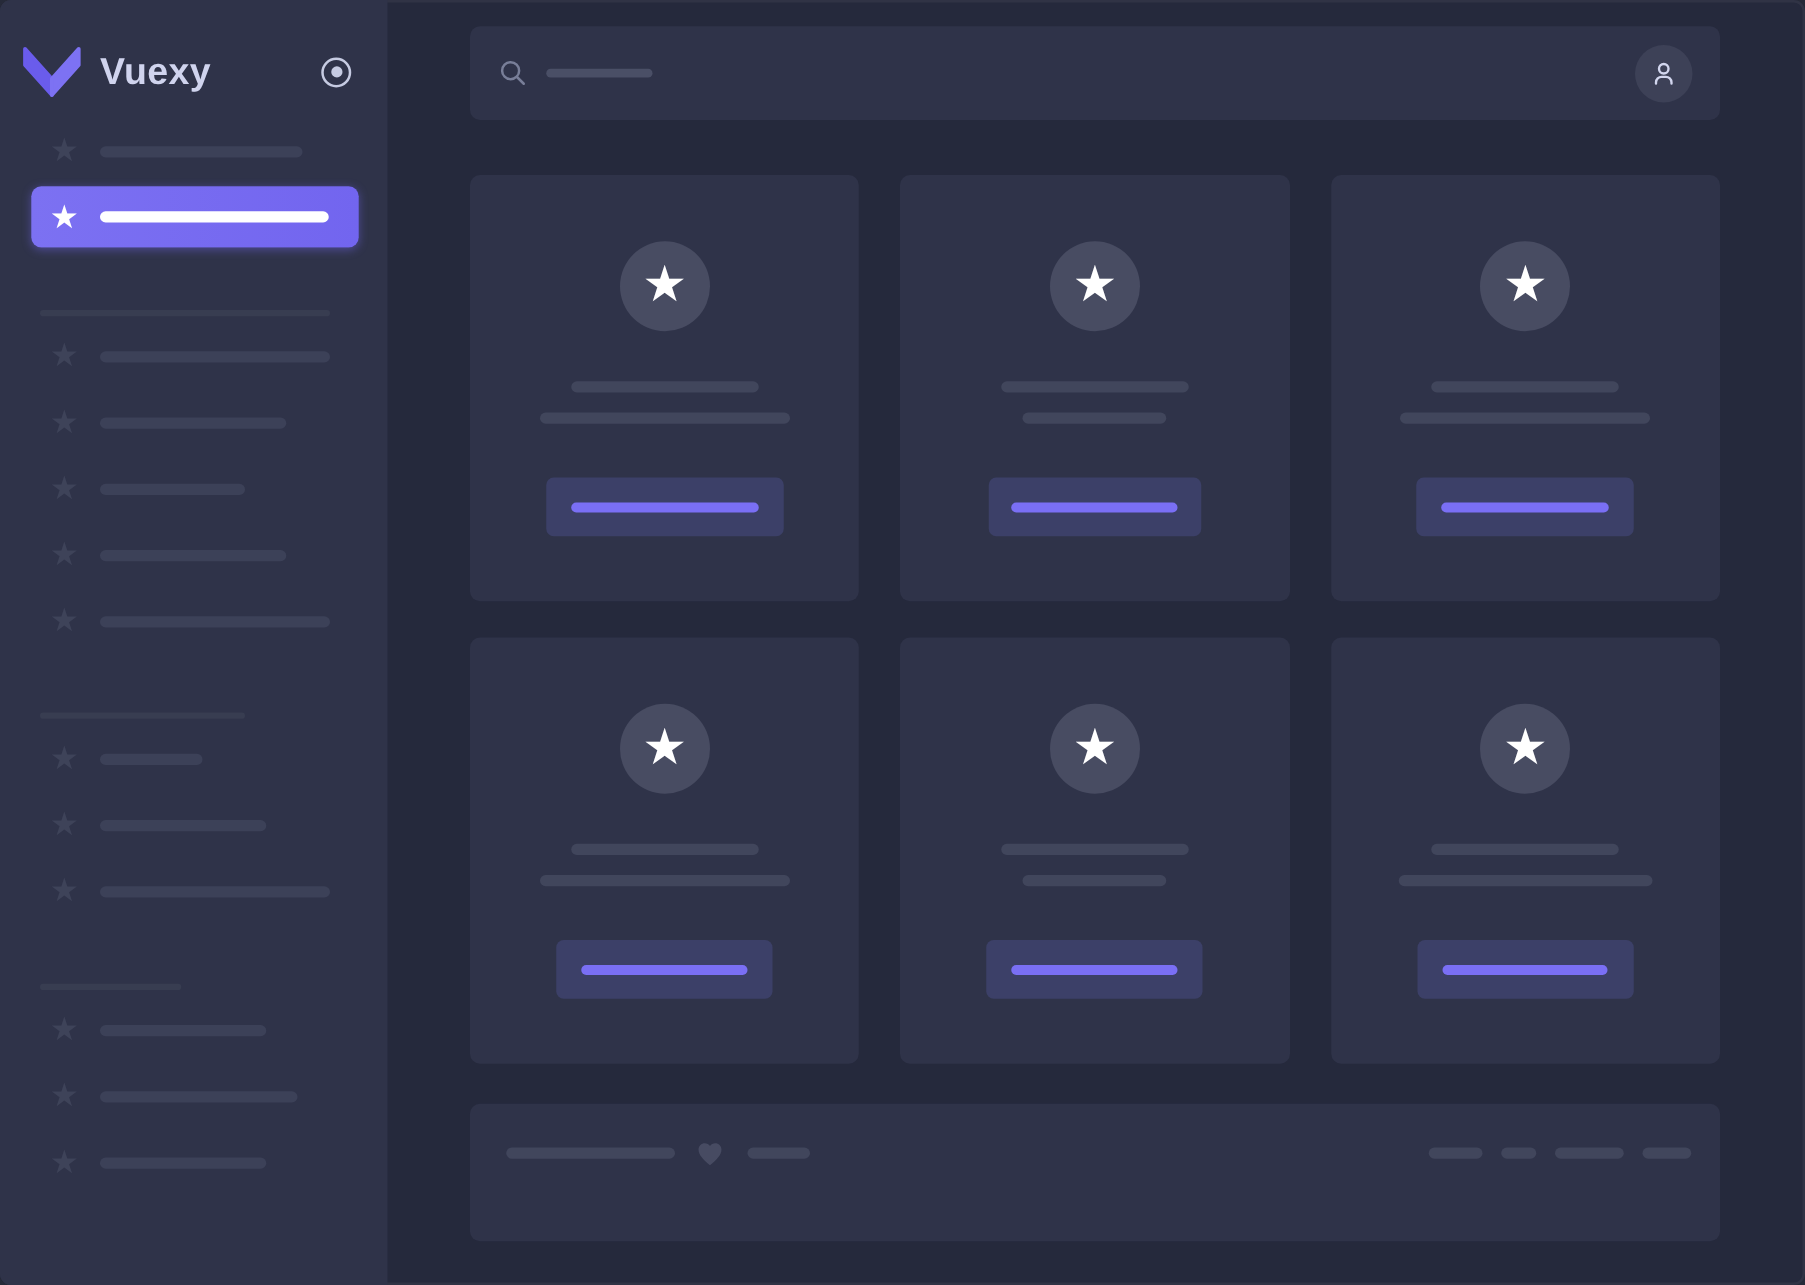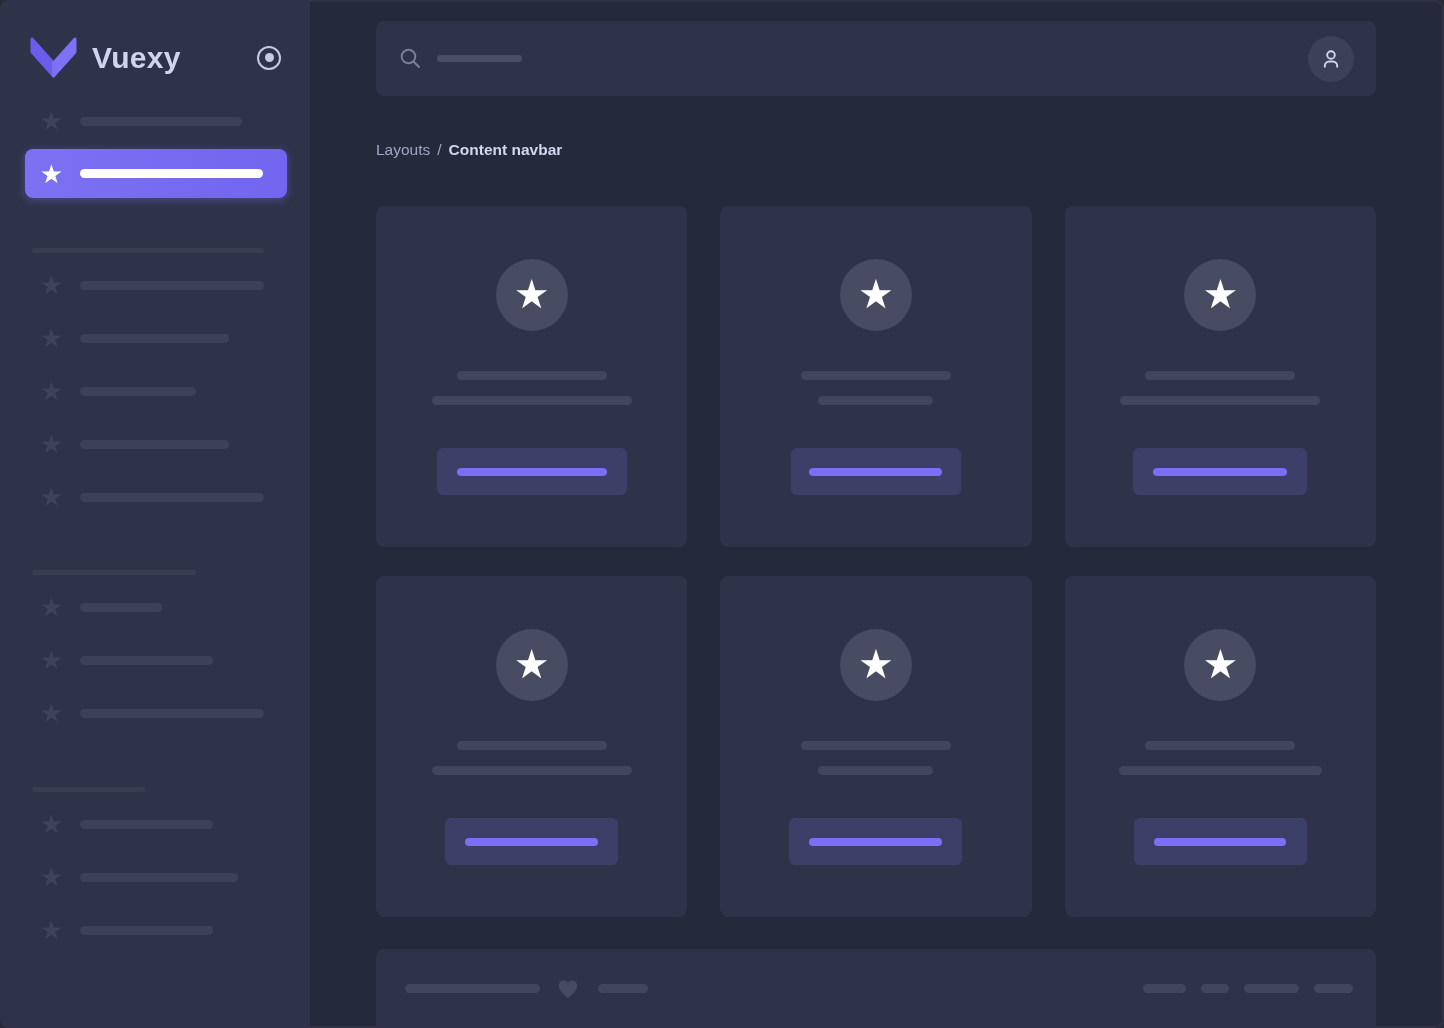--- a/index.html
+++ b/index.html
@@ -14,21 +14,21 @@
     background:#25293C; border-radius:9px; overflow:hidden;
     box-shadow: inset 0 0 0 2px rgba(255,255,255,0.05);
   }
 
   
   .sidebar {
     position:absolute; left:0; top:0; bottom:0; width:310px;
     background:#2F3349;
   }
   .sb-header {
-    position:absolute; left:30px; right:29px; top:37px; height:41px;
+    position:absolute; left:18px; right:29px; top:37px; height:41px;
     display:flex; align-items:center;
   }
   .sb-title {
     font-size:30px; font-weight:700; color:#D0D4EE;
     margin-left:15px; letter-spacing:.3px;
   }
   .pin {
     margin-left:auto; width:24px; height:24px;
     border:2px solid #C6CBE2; border-radius:50%;
     display:flex; align-items:center; justify-content:center;
@@ -211,23 +211,20 @@
         <span class="search-bar" style="width: 85px;"></span>
       </div>
       <div class="avatar">
         <svg width="26" height="26" viewBox="0 0 26 26">
           <circle cx="13" cy="9" r="3.8" fill="none" stroke="#D2D6EE" stroke-width="1.9"></circle>
           <path d="M6.8 20.8 V20 C6.8 17.4 8.9 15.5 11.3 15.5 H14.7 C17.1 15.5 19.2 17.4 19.2 20 V20.8" fill="none" stroke="#D2D6EE" stroke-width="1.9" stroke-linecap="round"></path>
         </svg>
       </div>
     </div>
 
-    <div class="breadcrumb">
-      <span class="bc-parent">Layouts</span><span class="bc-sep">/</span><span class="bc-current">Content navbar</span>
-    </div>
 
     <div class="grid">
         <div class="card">
           <div class="card-circle">
             <span class="star big">★</span>
           </div>
           <div class="cbar" style="width:150px"></div>
           <div class="cbar b2" style="width:200px"></div>
           <button class="cbtn" style="width:190px">
             <span class="cbtn-bar" style="width:150px"></span>

